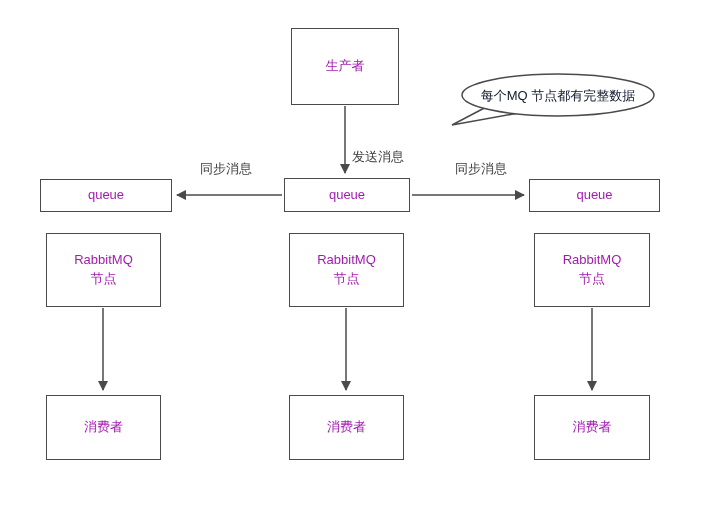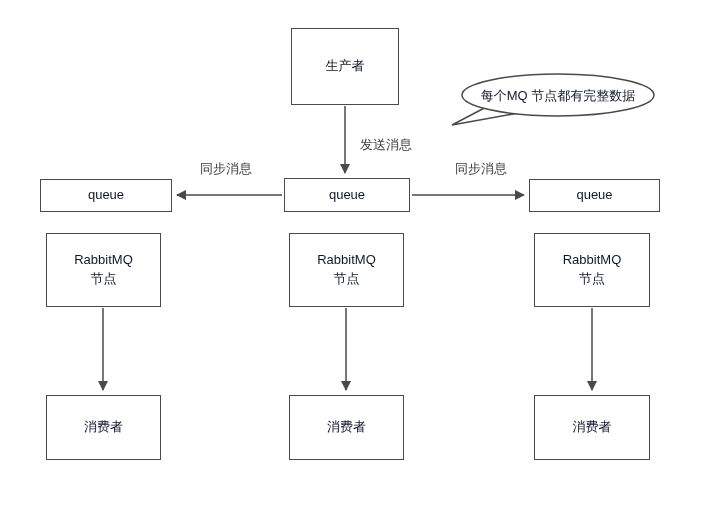--- a/index.html
+++ b/index.html
@@ -29,21 +29,21 @@
     box-sizing: border-box;
     border: 1.5px solid #4a4a4a;
     background: #ffffff;
     display: flex;
     align-items: center;
     justify-content: center;
     text-align: center;
     font-size: 13px;
     line-height: 1.45;
     white-space: pre-line;
-    color: #0f172a;
+    color: #a21caf;
   }
   .flow-label {
     position: absolute;
     font-size: 13px;
     color: #3d3d3d;
     white-space: nowrap;
   }
   .callout-text {
     position: absolute;
     left: 464px;
@@ -82,21 +82,21 @@
 
     <line x1="346" y1="308" x2="346" y2="390" stroke="#4a4a4a" stroke-width="1.5" marker-end="url(#arrowhead)"></line>
 
     <line x1="592" y1="308" x2="592" y2="390" stroke="#4a4a4a" stroke-width="1.5" marker-end="url(#arrowhead)"></line>
   </svg>
 
   <div class="box" style="left:291px; top:28px; width:108px; height:77px;">生产者</div>
 
   <div class="callout-text">每个MQ 节点都有完整数据</div>
 
-  <div class="flow-label" style="left:352px; top:136px;margin-left:8px;">发送消息</div>
+  <div class="flow-label" style="left:352px; top:148px;">发送消息</div>
   <div class="flow-label" style="left:200px; top:160px;">同步消息</div>
   <div class="flow-label" style="left:455px; top:160px;">同步消息</div>
 
   <div class="box" style="left:40px; top:179px; width:132px; height:33px;">queue</div>
   <div class="box" style="left:284px; top:178px; width:126px; height:34px;">queue</div>
   <div class="box" style="left:529px; top:179px; width:131px; height:33px;">queue</div>
 
   <div class="box" style="left:46px; top:233px; width:115px; height:74px;">RabbitMQ
 节点</div>
   <div class="box" style="left:289px; top:233px; width:115px; height:74px;">RabbitMQ

